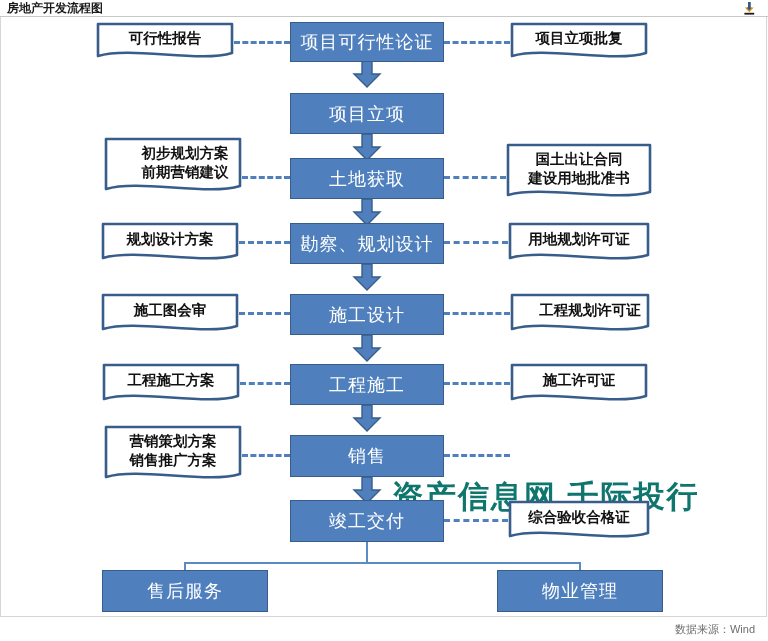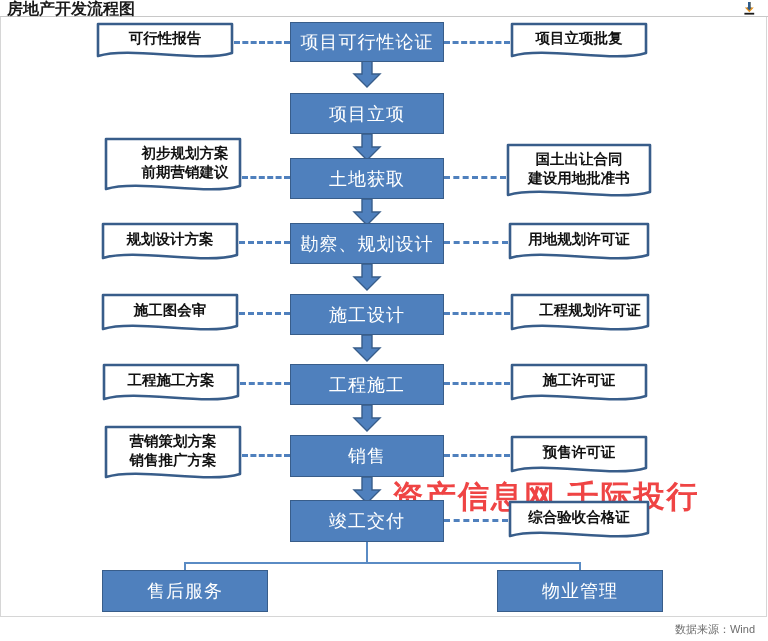--- a/index.html
+++ b/index.html
@@ -25,21 +25,21 @@
     left: 0; top: 0;
     width: 768px;
     height: 17px;
     background: #ffffff;
     border-bottom: 1px solid #c8c8c8;
     box-sizing: border-box;
   }
   #titlebar-text {
     position: absolute;
     left: 7px; top: 1px;
-    font-size: 16px;
+    font-size: 12px;
     font-weight: bold;
     color: #1a1a1a;
     line-height: 15px;
     letter-spacing: 0px;
     white-space: nowrap;
     text-align: right;
   }
   #download-icon {
     position: absolute;
     right: 12px; top: 2px;
@@ -59,21 +59,21 @@
     pointer-events: none;
   }
 
   
   #watermark {
     position: absolute;
     left: 392px;
     top: 476px;
     font-size: 31px;
     font-weight: bold;
-    color: #ef4444;
+    color: #0f766e;
     letter-spacing: 2px;
     white-space: nowrap;
     user-select: none;
     z-index: 1;
     text-align: right;
   }
 
   
   #source-note {
     position: absolute;
@@ -330,26 +330,20 @@
     <div class="doc-label">工程规划许可证</div>
   </div>
 
   <div class="doc-node" style="left:510px; top:363px; width:138px; height:42px;">
     <svg width="138" height="42" viewBox="0 0 138 42" preserveAspectRatio="none">
       <path d="M2 2 H136 V33 C104 43 34 26 2 36 Z" fill="#ffffff" stroke="#385d8a" stroke-width="2.6" stroke-linejoin="round"></path>
     </svg>
     <div class="doc-label">施工许可证</div>
   </div>
 
-  <div class="doc-node" style="left:510px; top:435px; width:138px; height:42px;">
-    <svg width="138" height="42" viewBox="0 0 138 42" preserveAspectRatio="none">
-      <path d="M2 2 H136 V33 C104 43 34 26 2 36 Z" fill="#ffffff" stroke="#385d8a" stroke-width="2.6" stroke-linejoin="round"></path>
-    </svg>
-    <div class="doc-label">预售许可证</div>
-  </div>
 
   <div class="doc-node" style="left:508px; top:500px; width:142px; height:42px;">
     <svg width="142" height="42" viewBox="0 0 142 42" preserveAspectRatio="none">
       <path d="M2 2 H140 V33 C107 43 35 26 2 36 Z" fill="#ffffff" stroke="#385d8a" stroke-width="2.6" stroke-linejoin="round"></path>
     </svg>
     <div class="doc-label">综合验收合格证</div>
   </div>
 
   <div id="source-note">数据来源：Wind</div>
 

